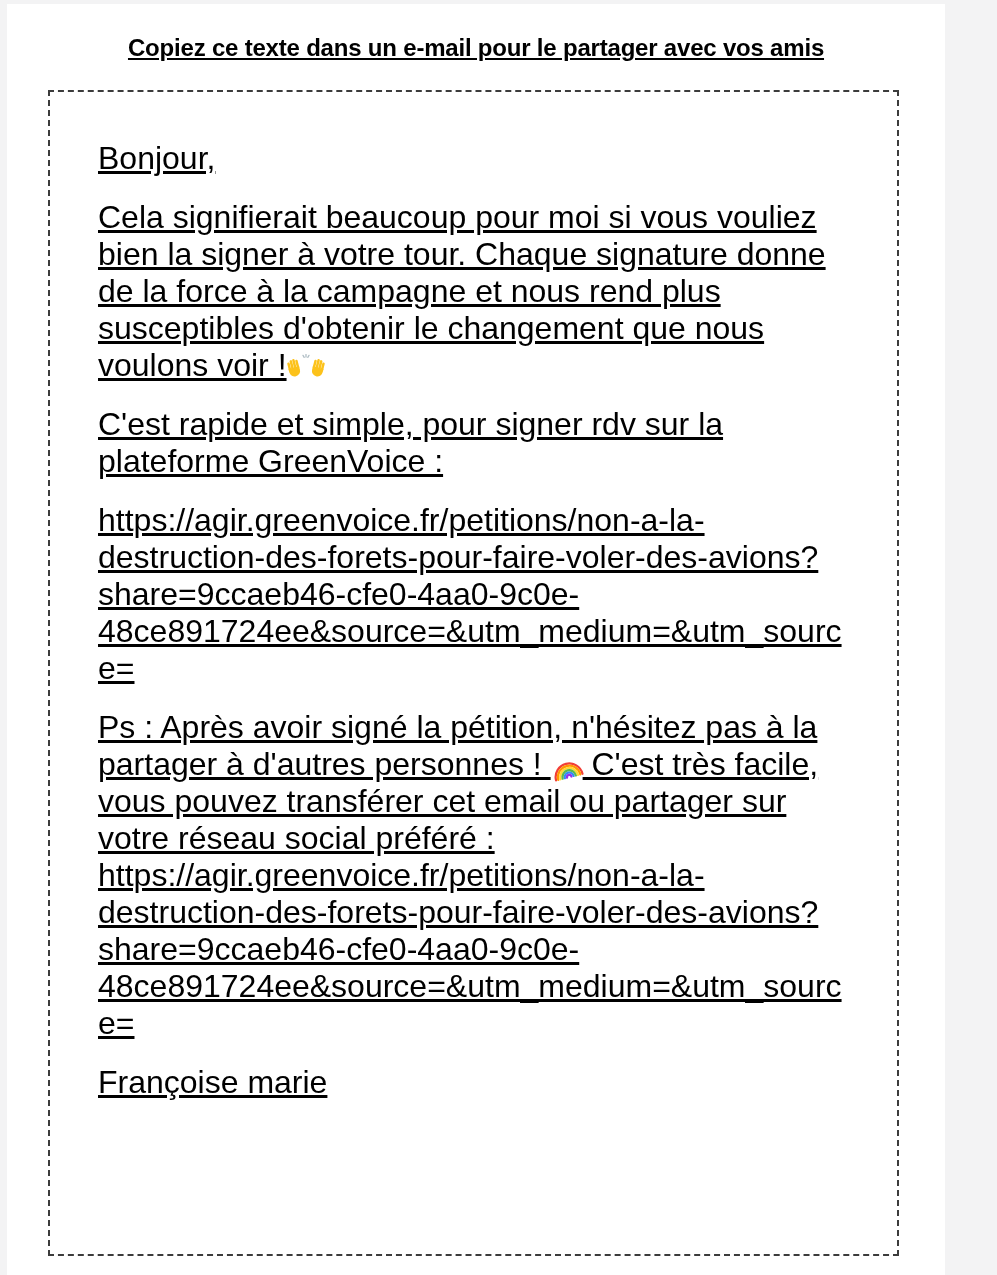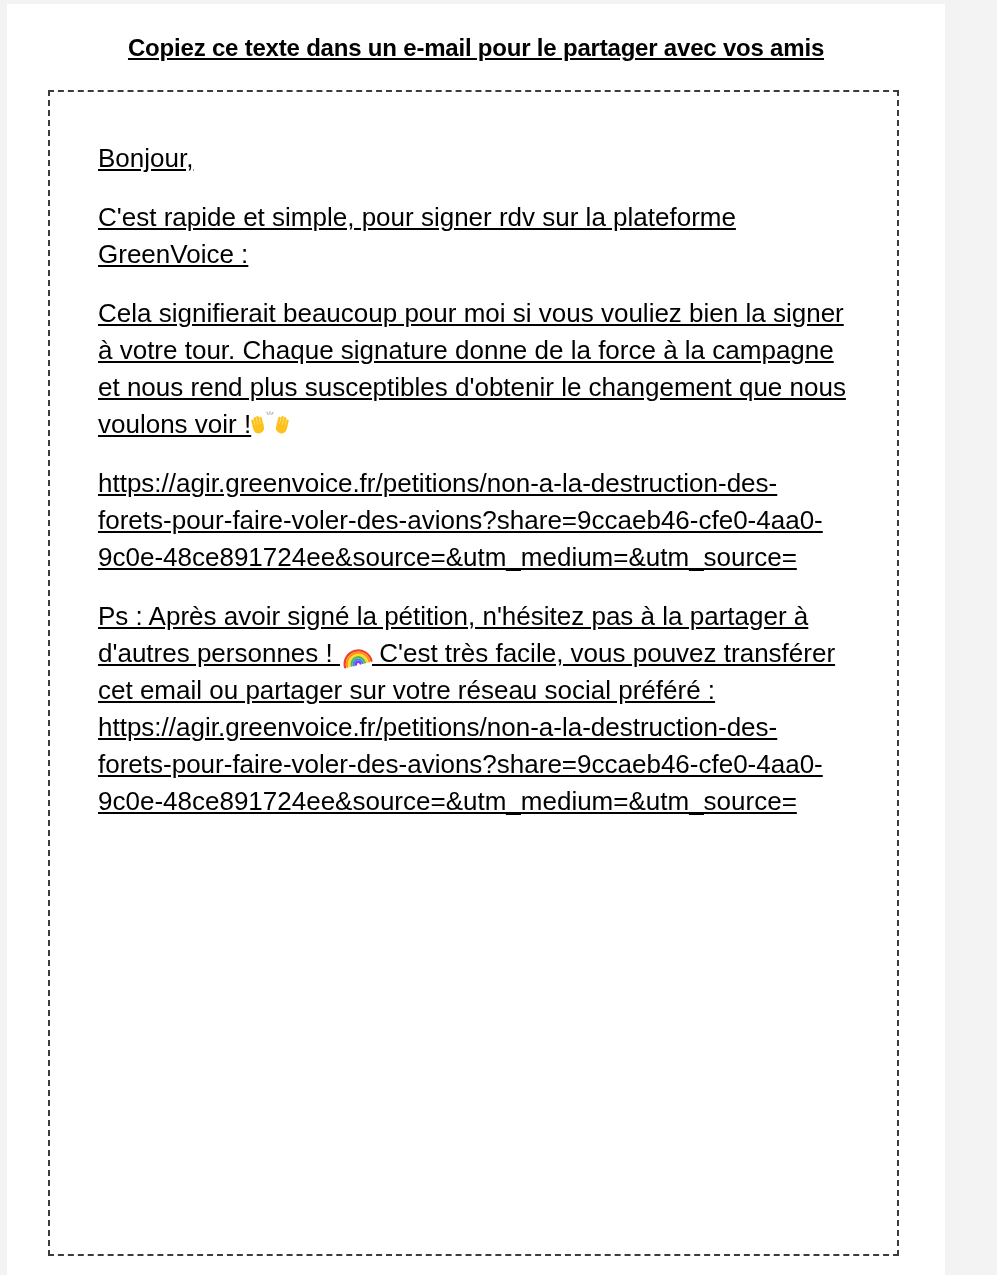--- a/index.html
+++ b/index.html
@@ -38,42 +38,41 @@
     margin: 26px 0 0 41px;
     width: 851px;
     height: 1166px;
     border: 2px dashed #3c3c3c;
     padding: 48px 48px 40px;
     overflow: hidden;
     background: #ffffff;
   }
   .email-p {
     margin: 0 0 22px;
-    font-size: 26px;
+    font-size: 32px;
     line-height: 37px;
     color: #000000;
     overflow-wrap: break-word;
     word-break: break-word;
   }
   .emoji {
     display: inline-block;
     vertical-align: -5px;
     line-height: 0;
   }
   .emoji svg { display: inline-block; }
 </style>
 </head>
 <body>
 
 <div class="page">
   <h1 class="page-title">Copiez ce texte dans un e-mail pour le partager avec vos amis</h1>
 
   <div class="copy-box" id="copyBox">
       <p class="email-p">Bonjour,</p>
-      <p class="email-p">C'est rapide et simple, pour signer rdv sur la plateforme GreenVoice :</p>
       <p class="email-p">Cela signifierait beaucoup pour moi si vous vouliez bien la signer à votre tour. Chaque signature donne de la force à la campagne et nous rend plus susceptibles d'obtenir le changement que nous voulons voir !<span class="emoji"><svg width="38" height="28" viewBox="0 0 38 28">
             <g stroke="#b0bec5" stroke-width="1.3" stroke-linecap="round" fill="none">
               <path d="M17.2 4.4 16 2.4"></path>
               <path d="M19 4 19 1.6"></path>
               <path d="M20.8 4.4 22 2.4"></path>
             </g>
             <g fill="#fcc21b">
               <g transform="rotate(-14 8 18)">
                 <rect x="2.2" y="8.2" width="2.5" height="9" rx="1.25"></rect>
                 <rect x="5" y="6.4" width="2.5" height="10" rx="1.25"></rect>
@@ -83,25 +82,27 @@
               </g>
               <g transform="translate(38 0) scale(-1 1) rotate(-14 8 18)">
                 <rect x="2.2" y="8.2" width="2.5" height="9" rx="1.25"></rect>
                 <rect x="5" y="6.4" width="2.5" height="10" rx="1.25"></rect>
                 <rect x="7.8" y="6" width="2.5" height="10" rx="1.25"></rect>
                 <rect x="10.6" y="7.4" width="2.5" height="9" rx="1.25"></rect>
                 <path d="M2.2 14.5h10.9v3.4a5.45 5.45 0 0 1-5.45 5.45 5.45 5.45 0 0 1-5.45-5.45z"></path>
               </g>
             </g>
           </svg></span></p>
+      <p class="email-p">C'est rapide et simple, pour signer rdv sur la plateforme GreenVoice :</p>
       <p class="email-p">https://agir.greenvoice.fr/petitions/non-a-la-destruction-des-forets-pour-faire-voler-des-avions?share=9ccaeb46-cfe0-4aa0-9c0e-48ce891724ee&amp;source=&amp;utm_medium=&amp;utm_source=</p>
       <p class="email-p">Ps : Après avoir signé la pétition, n'hésitez pas à la partager à d'autres personnes ! <span class="emoji"><svg width="32" height="24" viewBox="0 0 24 18" style="transform:rotate(-14deg)">
             <g fill="none" stroke-linecap="round">
               <path d="M1.8 16 A10.2 10.2 0 0 1 22.2 16" stroke="#f23e36" stroke-width="1.7"></path>
               <path d="M3.5 16 A8.5 8.5 0 0 1 20.5 16" stroke="#ff9800" stroke-width="1.7"></path>
               <path d="M5.2 16 A6.8 6.8 0 0 1 18.8 16" stroke="#ffd835" stroke-width="1.7"></path>
               <path d="M6.9 16 A5.1 5.1 0 0 1 17.1 16" stroke="#59b94c" stroke-width="1.7"></path>
               <path d="M8.6 16 A3.4 3.4 0 0 1 15.4 16" stroke="#2f8df2" stroke-width="1.7"></path>
               <path d="M10.3 16 A1.7 1.7 0 0 1 13.7 16" stroke="#9234eb" stroke-width="1.7"></path>
             </g>
           </svg></span> C'est très facile, vous pouvez transférer cet email ou partager sur votre réseau social préféré :<br>https://agir.greenvoice.fr/petitions/non-a-la-destruction-des-forets-pour-faire-voler-des-avions?share=9ccaeb46-cfe0-4aa0-9c0e-48ce891724ee&amp;source=&amp;utm_medium=&amp;utm_source=</p>
+      <p class="email-p">Françoise marie</p>
     </div>
 </div>
 
 </body></html>

